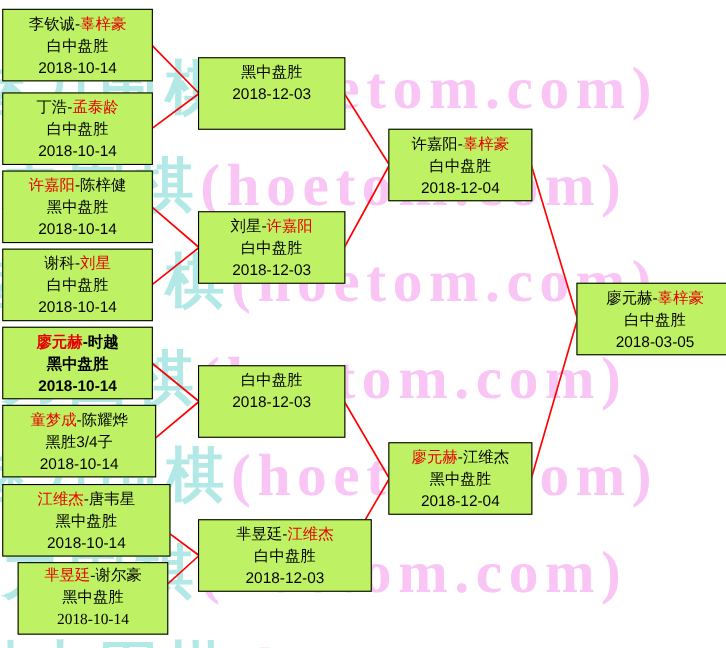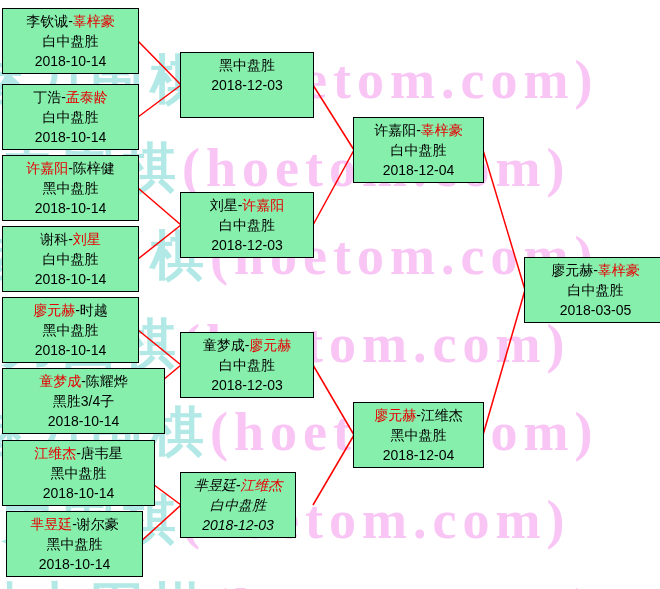--- a/index.html
+++ b/index.html
@@ -3,21 +3,21 @@
 <meta charset="utf-8">
 <style>
   html,body{margin:0;padding:0;}
   body{font-family:"Liberation Sans",sans-serif;}
   #stage{position:relative;width:660px;height:589px;background:#ffffff;overflow:hidden;}
   #watermark-layer{position:absolute;left:0;top:0;width:100%;height:100%;z-index:0;}
   .wm-row{position:absolute;white-space:nowrap;font-family:"Liberation Serif",serif;
           font-weight:bold;font-size:54px;letter-spacing:6px;user-select:none;}
   #wires{position:absolute;left:0;top:0;z-index:1;}
   #boxes-layer{position:absolute;left:0;top:0;width:100%;height:100%;z-index:2;}
-  .box{position:absolute;height:66px;box-sizing:border-box;background:#86efac;
+  .box{position:absolute;height:66px;box-sizing:border-box;background:#bef264;
        border:1px solid #000000;text-align:center;font-size:14px;line-height:20px;
        padding-top:2px;color:#000000;overflow:hidden;}
   .box .names{white-space:nowrap;}
 </style>
 </head>
 <body>
 
 <div id="stage">
   <div id="watermark-layer">
       <div class="wm-row" style="top: 44px; left: -30px;"><span style="color: rgb(178, 233, 230);">魅力围棋</span><span style="color: rgb(249, 197, 245);">(hoetom.com)</span></div>
@@ -58,55 +58,54 @@
       <div class="box" style="left: 2px; top: 155px; width: 137px;">
         <div class="names"><span style="color: rgb(230, 0, 0);">许嘉阳</span><span>-</span><span>陈梓健</span></div>
         <div>黑中盘胜</div>
         <div>2018-10-14</div>
       </div>
       <div class="box" style="left: 2px; top: 226px; width: 137px;">
         <div class="names"><span>谢科</span><span>-</span><span style="color: rgb(230, 0, 0);">刘星</span></div>
         <div>白中盘胜</div>
         <div>2018-10-14</div>
       </div>
-      <div class="box" style="left: 2px; top: 297px; width: 137px;">
+      <div class="box" style="left: 2px; top: 297px; width: 137px; font-weight: bold;">
         <div class="names"><span style="color: rgb(230, 0, 0);">廖元赫</span><span>-</span><span>时越</span></div>
         <div>黑中盘胜</div>
         <div>2018-10-14</div>
       </div>
-      <div class="box" style="left: 2px; top: 368px; width: 163px;">
+      <div class="box" style="left: 2px; top: 368px; width: 140px;">
         <div class="names"><span style="color: rgb(230, 0, 0);">童梦成</span><span>-</span><span>陈耀烨</span></div>
         <div>黑胜3/4子</div>
         <div>2018-10-14</div>
       </div>
       <div class="box" style="left: 2px; top: 440px; width: 153px;">
         <div class="names"><span style="color: rgb(230, 0, 0);">江维杰</span><span>-</span><span>唐韦星</span></div>
         <div>黑中盘胜</div>
         <div>2018-10-14</div>
       </div>
-      <div class="box" style="left: 6px; top: 511px; width: 137px;">
+      <div class="box" style="left: 16px; top: 511px; width: 137px; font-family: Liberation Serif, serif;">
         <div class="names"><span style="color: rgb(230, 0, 0);">芈昱廷</span><span>-</span><span>谢尔豪</span></div>
         <div>黑中盘胜</div>
         <div>2018-10-14</div>
       </div>
       <div class="box" style="left: 180px; top: 52px; width: 134px;">
         <div>黑中盘胜</div>
         <div>2018-12-03</div>
       </div>
       <div class="box" style="left: 180px; top: 192px; width: 134px;">
         <div class="names"><span>刘星</span><span>-</span><span style="color: rgb(230, 0, 0);">许嘉阳</span></div>
         <div>白中盘胜</div>
         <div>2018-12-03</div>
       </div>
       <div class="box" style="left: 180px; top: 332px; width: 134px;">
-        <div class="names"><span>童梦成</span><span>-</span><span style="color: rgb(230, 0, 0);">廖元赫</span></div>
         <div>白中盘胜</div>
         <div>2018-12-03</div>
       </div>
-      <div class="box" style="left: 180px; top: 472px; width: 116px; font-style: italic;">
+      <div class="box" style="left: 180px; top: 472px; width: 158px;">
         <div class="names"><span>芈昱廷</span><span>-</span><span style="color: rgb(230, 0, 0);">江维杰</span></div>
         <div>白中盘胜</div>
         <div>2018-12-03</div>
       </div>
       <div class="box" style="left: 353px; top: 117px; width: 131px;">
         <div class="names"><span>许嘉阳</span><span>-</span><span style="color: rgb(230, 0, 0);">辜梓豪</span></div>
         <div>白中盘胜</div>
         <div>2018-12-04</div>
       </div>
       <div class="box" style="left: 353px; top: 402px; width: 131px;">

